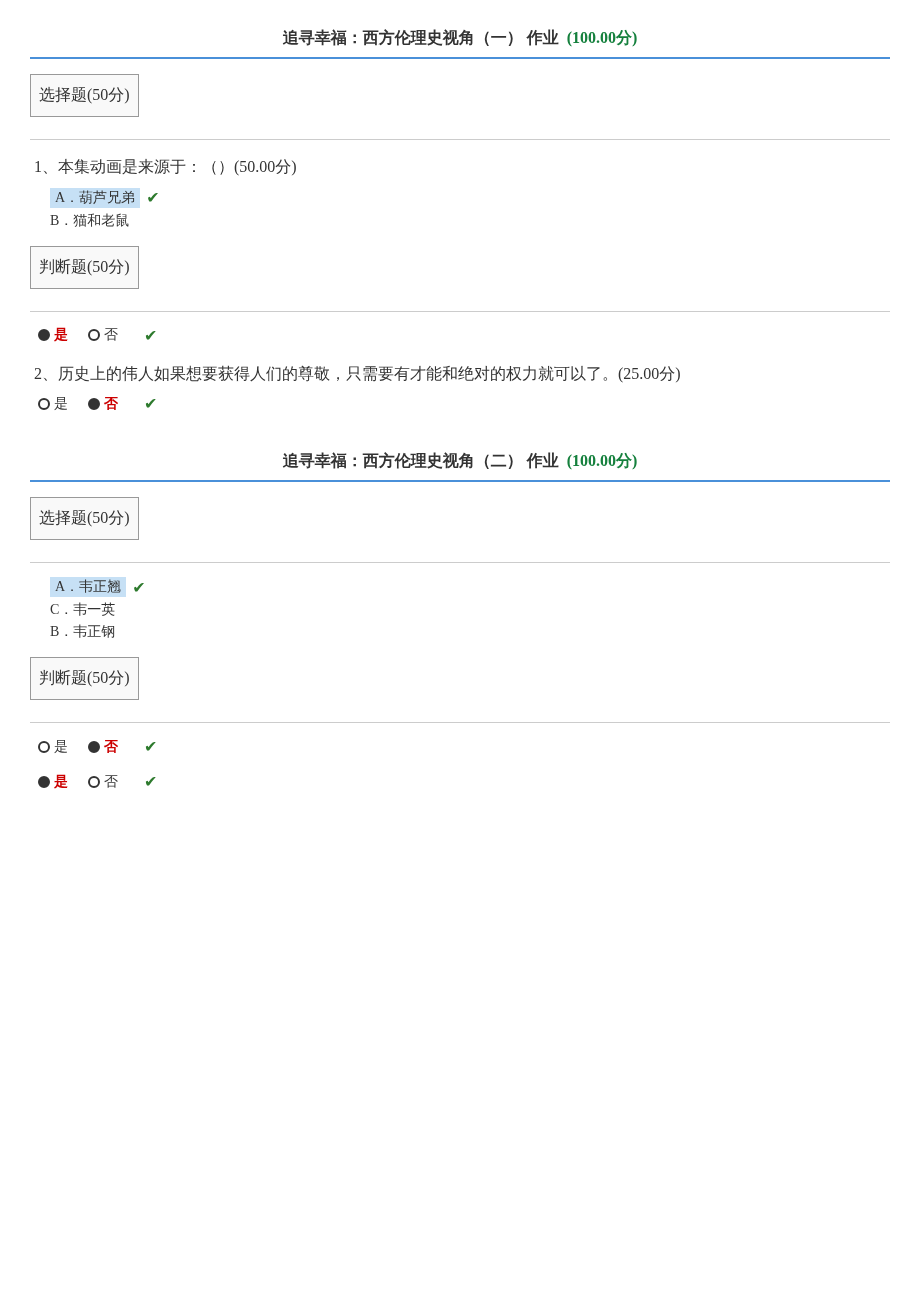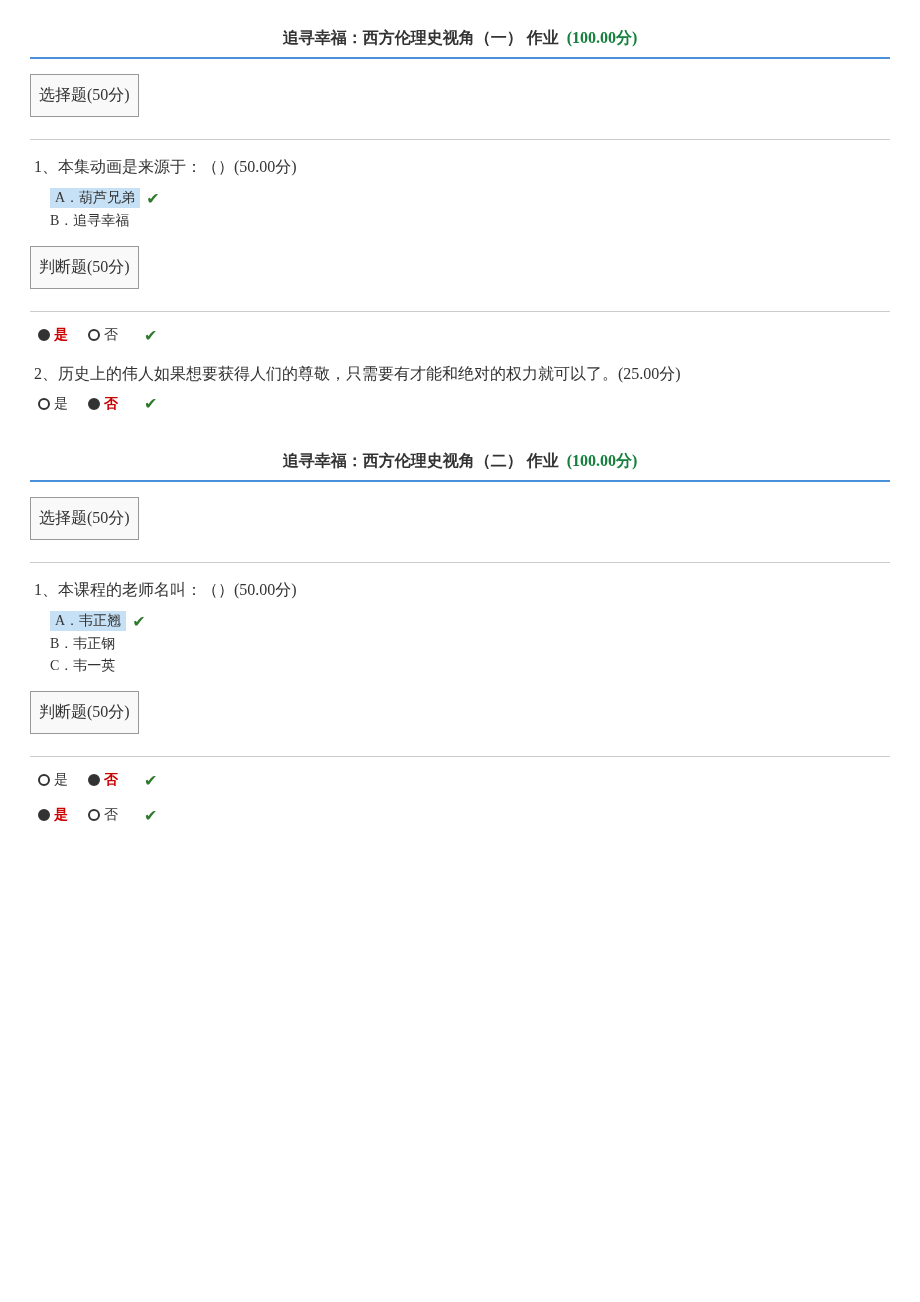--- a/index.html
+++ b/index.html
@@ -52,21 +52,21 @@
     }
 
     .options {
       padding-left: 16px;
     }
 
     .option-item {
       margin-bottom: 4px;
       font-size: 14px;
       display: flex;
-      align-items: flex-end;
+      align-items: center;
     }
 
     .option-normal {
       margin-right: 4px;
     }
 
     .true-false-options {
       display: flex;
       align-items: center;
       gap: 20px;
@@ -128,21 +128,21 @@
 
 <div id="app">
     <div class="assignment-block"><div class="assignment-title">追寻幸福：西方伦理史视角（一）  作业&nbsp;&nbsp;<span class="score">(100.00分)</span></div><div class="section-header">选择题(50分)</div><hr class="section-divider"><div class="question-block">
         <div class="question-text">1、本集动画是来源于：（）(50.00分)</div>
         <div class="options">
           <div class="option-item">
             <span class="correct-highlight-bg">A．葫芦兄弟</span>
             <span class="green-checkmark">✔</span>
           </div>
           <div class="option-item">
-            <span class="option-normal">B．追寻幸福</span>
+            <span class="option-normal">B．猫和老鼠</span>
           </div>
         </div>
       </div><div style="margin-bottom: 10px;"></div><div class="section-header">判断题(50分)</div><hr class="section-divider"><div class="question-block">
         <div class="true-false-options">
           <div class="radio-item">
             <span class="radio-filled"></span>
             <span><span class="answer-highlight">是</span></span>
           </div>
           <div class="radio-item">
             <span class="radio-empty"></span>
@@ -158,31 +158,30 @@
             <span>是</span>
           </div>
           <div class="radio-item">
             <span class="radio-filled"></span>
             <span><span class="answer-highlight">否</span></span>
           </div>
           <span class="green-checkmark">✔</span>
         </div>
       </div><div style="margin-bottom: 10px;"></div></div>
     <div class="assignment-block"><div class="assignment-title">追寻幸福：西方伦理史视角（二）  作业&nbsp;&nbsp;<span class="score">(100.00分)</span></div><div class="section-header">选择题(50分)</div><hr class="section-divider"><div class="question-block">
-        <div class="question-text">1、本课程的老师名叫：（）(50.00分)</div>
         <div class="options">
           <div class="option-item">
             <span class="correct-highlight-bg">A．韦正翘</span>
             <span class="green-checkmark">✔</span>
           </div>
           <div class="option-item">
+            <span class="option-normal">C．韦一英</span>
+          </div>
+          <div class="option-item">
             <span class="option-normal">B．韦正钢</span>
-          </div>
-          <div class="option-item">
-            <span class="option-normal">C．韦一英</span>
           </div>
         </div>
       </div><div style="margin-bottom: 10px;"></div><div class="section-header">判断题(50分)</div><hr class="section-divider"><div class="question-block">
         <div class="true-false-options">
           <div class="radio-item">
             <span class="radio-empty"></span>
             <span>是</span>
           </div>
           <div class="radio-item">
             <span class="radio-filled"></span>

